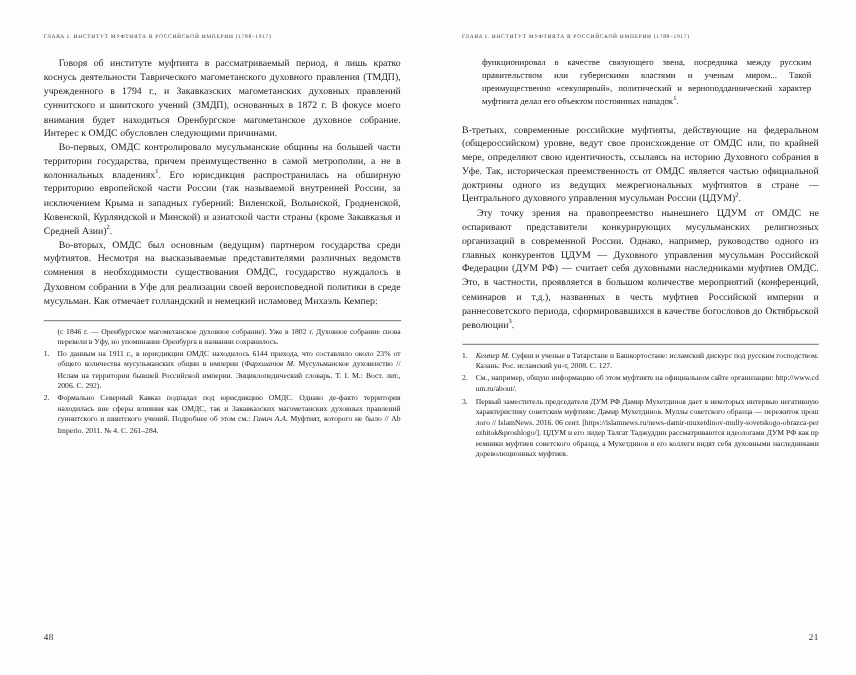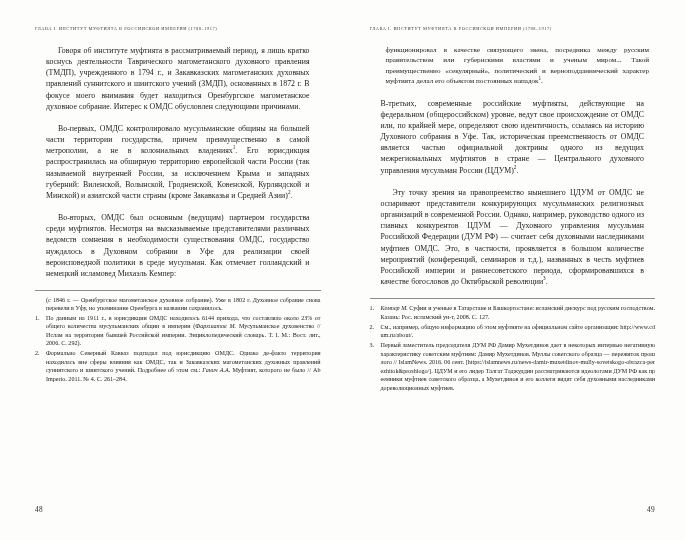--- a/index.html
+++ b/index.html
@@ -64,21 +64,21 @@
     color: #3b3b3b;
     white-space: nowrap;
     margin: 0 0 14px 0;
     font-family: "Liberation Serif", "DejaVu Serif", serif;
   }
   .page-right .running-head { text-align: left; }
 
   .body-block { }
 
   p.para {
-    margin: 11px;
+    margin: 0;
     font-size: 7.85px;
     line-height: 11.15px;
     text-align: justify;
     text-indent: 12px;
     hyphens: manual;
     word-spacing: 0.15px;
   }
 
   .quote {
     margin: 8px 0 0 0;
@@ -211,16 +211,16 @@
             <span class="num">2.</span><span class="url">См., например, общую информацию об этом муфтияте на официальном сайте организации: http://www.cdum.ru/about/.</span>
           </li>
           <li>
             <span class="num">3.</span><span class="url">Первый заместитель председателя ДУМ РФ Дамир Мухетдинов дает в некоторых интервью негативную характеристику советским муфтиям: Дамир Мухетдинов. Муллы советского образца — пережиток прошлого // IslamNews. 2016. 06 сент. [https://islamnews.ru/news-damir-muxetdinov-mully-sovetskogo-obrazca-perezhitok&amp;proshlogo/]. ЦДУМ и его лидер Талгат Таджуддин рассматриваются идеологами ДУМ РФ как преемники муфтиев советского образца, а Мухетдинов и его коллеги видят себя духовными наследниками дореволюционных муфтиев.</span>
           </li>
         </ol>
       </div>
 
     </div>
 
-    <div class="folio">49</div>
+    <div class="folio">21</div>
   </div>
 
 </div>
 
 </body></html>

